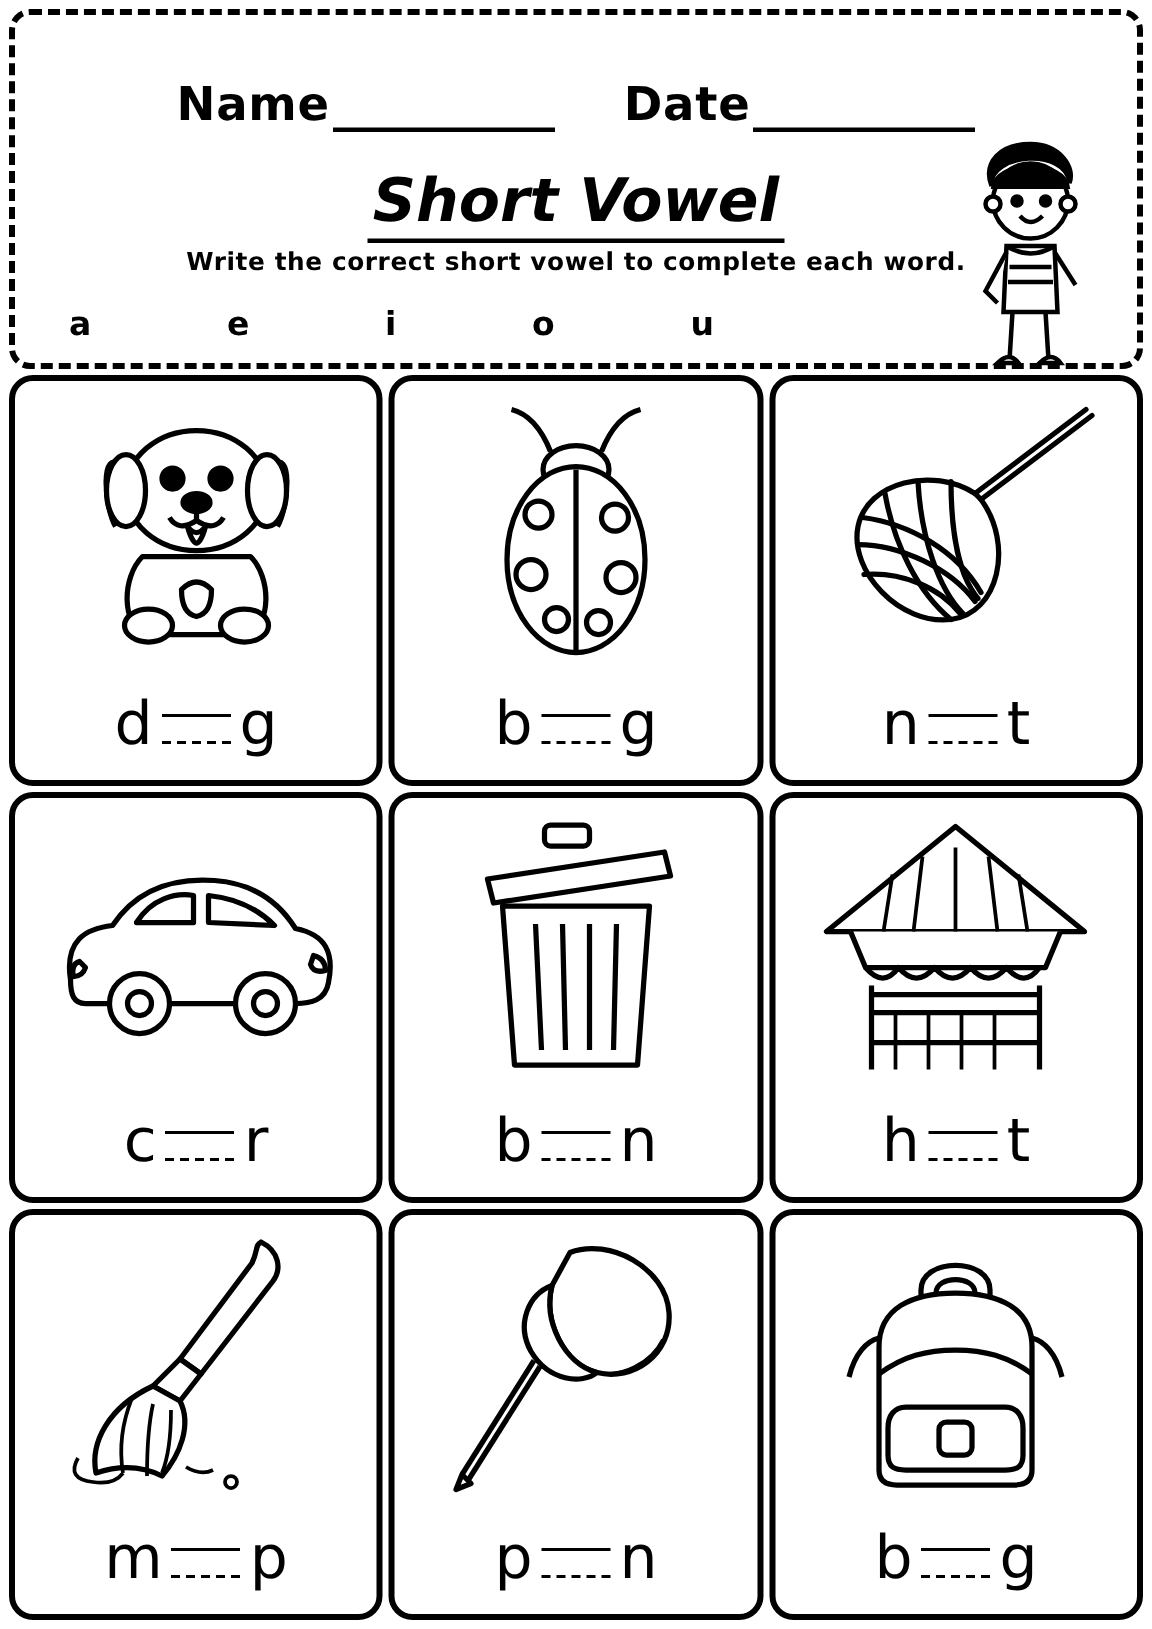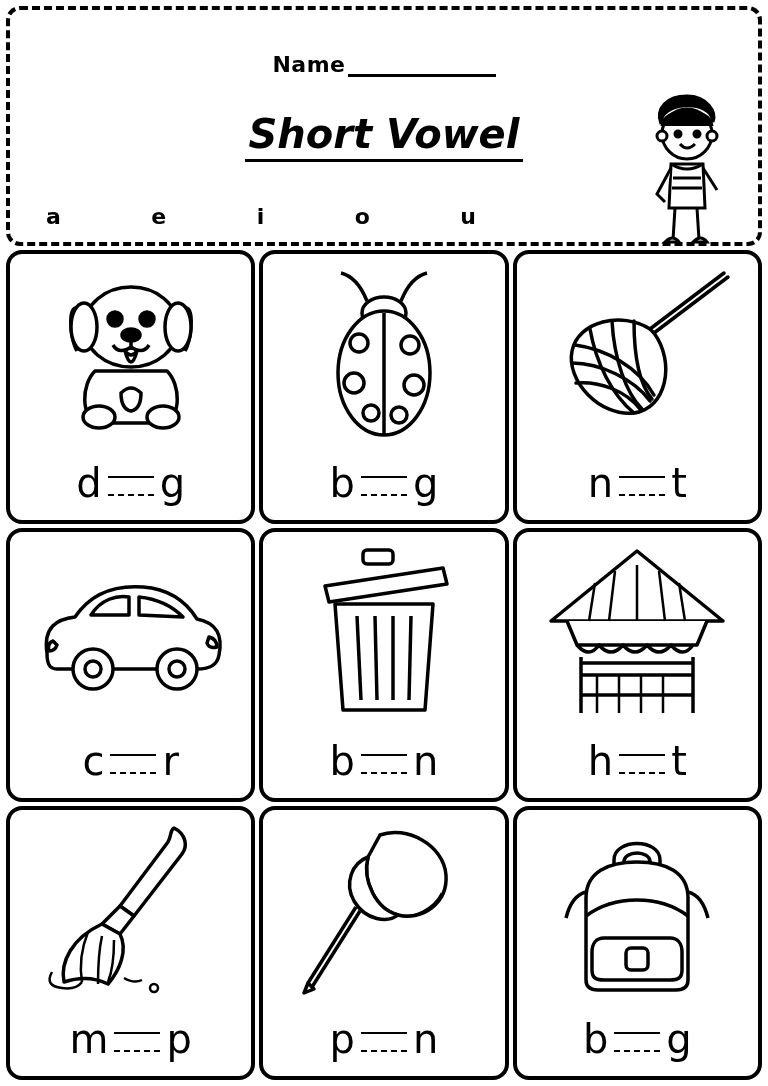--- a/index.html
+++ b/index.html
@@ -26,21 +26,21 @@
   }
   .name-date-row {
     position: absolute;
     left: 0; top: 42px;
     width: 100%;
     display: flex;
     justify-content: center;
     gap: 46px;
     font-family: "DejaVu Sans", sans-serif;
     font-weight: bold;
-    font-size: 22px;
+    font-size: 31px;
     letter-spacing: 0.5px;
   }
   .field { display: flex; align-items: flex-end; }
   .field .lbl { margin-right: 2px; }
   .field .line {
     display: inline-block;
     width: 148px;
     border-bottom: 3px solid #000;
     height: 20px;
   }
@@ -146,26 +146,31 @@
 </head>
 <body>
 
 <div class="header">
 
   <div class="name-date-row">
     <div class="field">
       <span class="lbl">Name</span>
       <span class="line"></span>
     </div>
+    <div class="field">
+      <span class="lbl">Date</span>
+      <span class="line"></span>
+    </div>
   </div>
 
   <div class="title">
     <span>Short Vowel</span>
   </div>
 
+  <div class="subtitle">Write the correct short vowel to complete each word.</div>
 
   <div class="vowel-row">
     <span>a</span>
     <span>e</span>
     <span>i</span>
     <span>o</span>
     <span>u</span>
   </div>
 
   <svg class="kid" viewBox="0 0 105 160">

